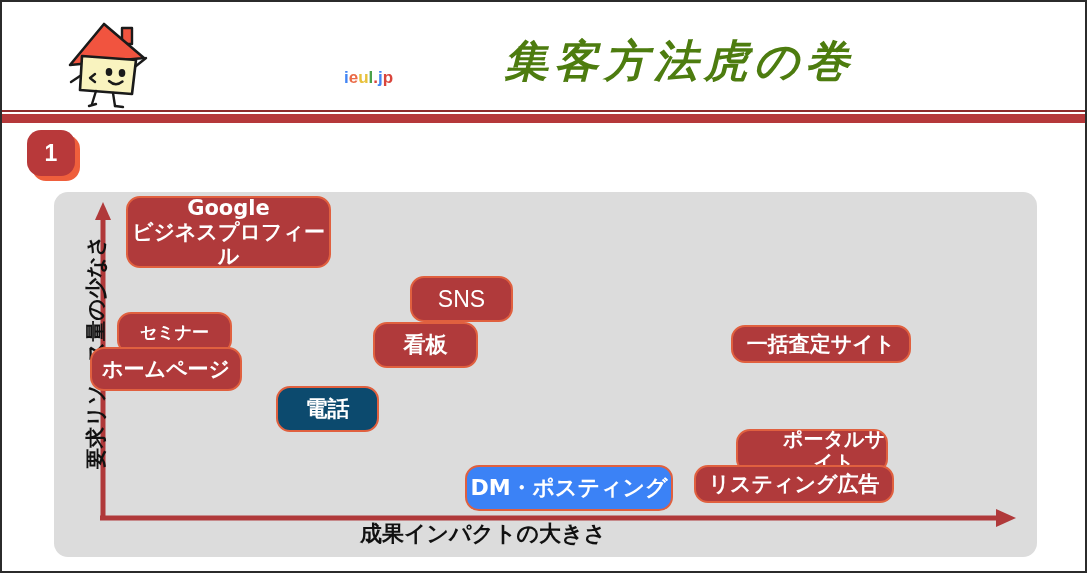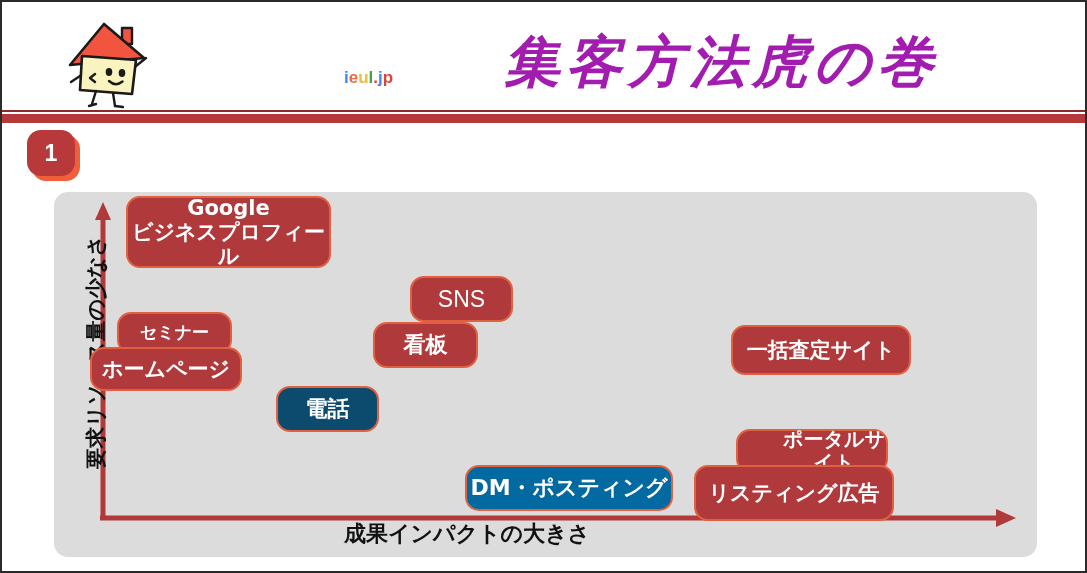--- a/index.html
+++ b/index.html
@@ -39,22 +39,22 @@
     font-family:"Liberation Sans",sans-serif;
     font-size:17px;font-weight:700;
     letter-spacing:0px;
     white-space:nowrap;
   }
   .ieul span{display:inline-block;}
   .headline{
     position:absolute;left:502px;top:16px;
     font-family:"Liberation Serif","DejaVu Serif",serif;
     font-weight:700;font-style:italic;
-    font-size:56px;
-    color:#a21caf;
+    font-size:44px;
+    color:#4d7c0f;
     letter-spacing:6px;
     line-height:88px;
     white-space:nowrap;
   }
   .rule-thin{
     position:absolute;left:0;top:108px;width:1083px;height:2px;
     background:#8d2b2c;
   }
   .rule-thick{
     position:absolute;left:0;top:112px;width:1083px;height:9px;
@@ -101,21 +101,21 @@
     width:300px;
     transform:rotate(-90deg);
     transform-origin:center center;
     text-align:center;
     font-family:"DejaVu Sans","Liberation Sans",sans-serif;
     font-weight:700;font-size:21px;color:#111111;
     white-space:nowrap;
     letter-spacing:0px;
   }
   .axis-x-label{
-    position:absolute;left:0;top:327px;width:826px;
+    position:absolute;left:16px;top:327px;width:826px;
     text-align:center;
     font-family:"DejaVu Sans","Liberation Sans",sans-serif;
     font-weight:700;font-size:22px;color:#111111;
     letter-spacing:0px;
   }
 
   .pill{
     position:absolute;
     box-sizing:border-box;
     background:#b03a3b;
@@ -198,21 +198,21 @@
     <div class="axis-y-label">要求リソース量の少なさ</div>
     <div class="axis-x-label">成果インパクトの大きさ</div>
 
     <div id="markers">
         <div class="pill" style="left: 72px; top: 4px; width: 205px; height: 72px; font-size: 21px; background: rgb(176, 58, 59); border-color: rgb(224, 96, 63);">Google
 ビジネスプロフィール</div>
         <div class="pill latin" style="left: 356px; top: 84px; width: 103px; height: 46px; font-size: 23px; background: rgb(176, 58, 59); border-color: rgb(224, 96, 63);">SNS</div>
         <div class="pill" style="left: 63px; top: 120px; width: 115px; height: 42px; font-size: 17px; background: rgb(176, 58, 59); border-color: rgb(224, 96, 63);">セミナー</div>
         <div class="pill" style="left: 319px; top: 130px; width: 105px; height: 46px; font-size: 22px; background: rgb(176, 58, 59); border-color: rgb(224, 96, 63);">看板</div>
         <div class="pill" style="left: 36px; top: 155px; width: 152px; height: 44px; font-size: 21px; background: rgb(176, 58, 59); border-color: rgb(224, 96, 63);">ホームページ</div>
-        <div class="pill" style="left: 677px; top: 133px; width: 180px; height: 50px; font-size: 21px; background: rgb(176, 58, 59); border-color: rgb(224, 96, 63);">一括査定サイト</div>
+        <div class="pill" style="left: 677px; top: 133px; width: 180px; height: 38px; font-size: 21px; background: rgb(176, 58, 59); border-color: rgb(224, 96, 63);">一括査定サイト</div>
         <div class="pill" style="left: 222px; top: 194px; width: 103px; height: 46px; font-size: 22px; background: #0c4a6e; border-color: rgb(224, 96, 63);">電話</div>
         <div class="pill" style="left: 682px; top: 237px; width: 152px; height: 44px; font-size: 20px; background: rgb(176, 58, 59); border-color: rgb(224, 96, 63); padding-left: 44px;">ポータルサイト</div>
-        <div class="pill" style="left: 411px; top: 273px; width: 208px; height: 46px; font-size: 22px; background: #0369a1; border-color: rgb(224, 96, 63);">DM・ポスティング</div>
-        <div class="pill" style="left: 640px; top: 273px; width: 200px; height: 56px; font-size: 21px; background: rgb(176, 58, 59); border-color: rgb(224, 96, 63);">リスティング広告</div>
+        <div class="pill" style="left: 411px; top: 273px; width: 208px; height: 46px; font-size: 22px; background: #3b82f6; border-color: rgb(224, 96, 63);">DM・ポスティング</div>
+        <div class="pill" style="left: 640px; top: 273px; width: 200px; height: 38px; font-size: 21px; background: rgb(176, 58, 59); border-color: rgb(224, 96, 63);">リスティング広告</div>
       </div>
   </div>
 
 </div>
 
 </body></html>

